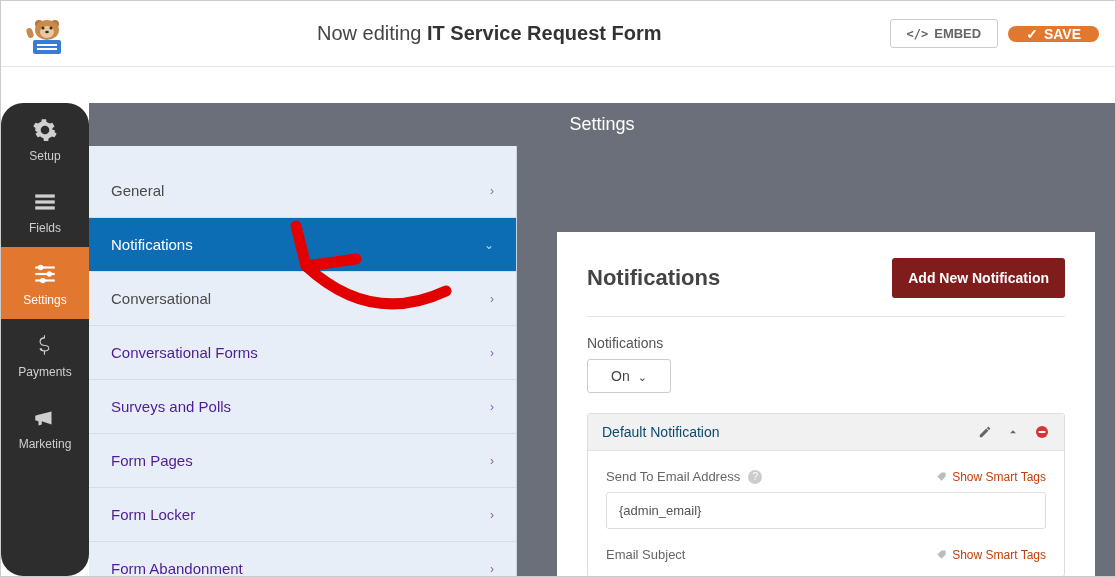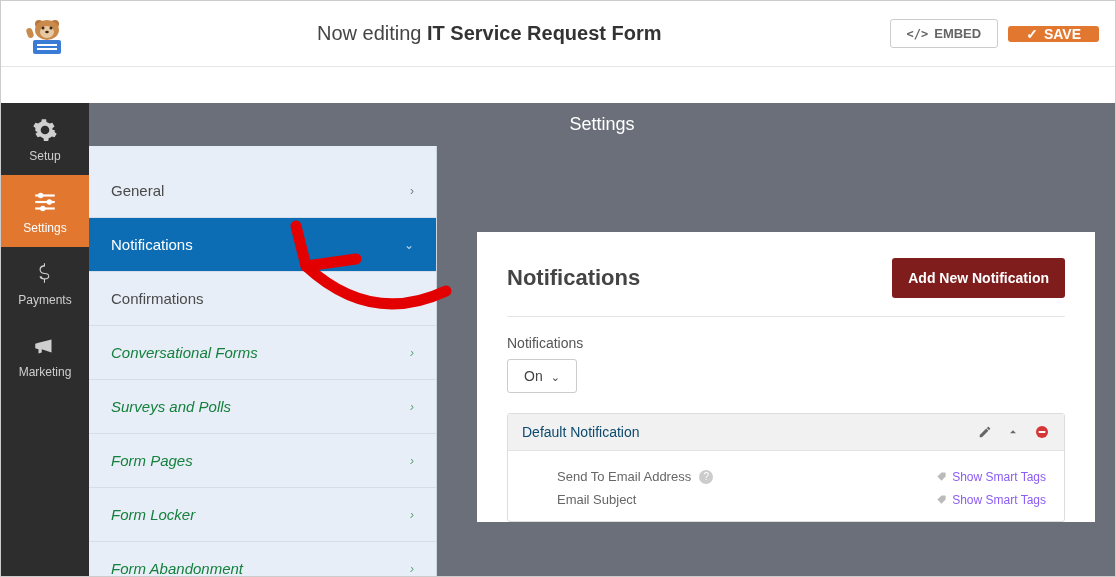--- a/index.html
+++ b/index.html
@@ -4,48 +4,48 @@
 <style>
 * { box-sizing: border-box; margin: 0; padding: 0; }
 body { font-family: -apple-system, BlinkMacSystemFont, "Segoe UI", Arial, sans-serif; background: #fff; width: 1116px; height: 577px; overflow: hidden; border: 1px solid #ccc; }
 .app { display: flex; flex-direction: column; height: 100%; gap: 36px; }
 .topbar { display: flex; align-items: center; height: 66px; border-bottom: 1px solid #e5e5e5; padding: 0 16px 0 0; }
 .logo { width: 88px; display: flex; align-items: center; justify-content: center; }
 .logo svg { width: 48px; height: 48px; }
 .title-wrap { flex: 1; text-align: center; font-size: 20px; color: #444; font-weight: 300; }
 .title-wrap b { font-weight: 600; color: #333; }
 .btn-embed { background: #fff; border: 1px solid #ccc; color: #666; padding: 6px 16px; font-size: 13px; font-weight: 600; border-radius: 3px; cursor: pointer; display: inline-flex; align-items: center; gap: 6px; margin-right: 10px; }
-.btn-save { background: #e27730; border: none; color: #fff; padding: 0 18px; font-size: 14px; font-weight: 600; border-radius: 3px; cursor: pointer; display: inline-flex; align-items: center; gap: 6px; }
+.btn-save { background: #e27730; border: none; color: #fff; padding: 0 18px; font-size: 14px; font-weight: 600; border-radius: 13px; cursor: pointer; display: inline-flex; align-items: center; gap: 6px; }
 .body { display: flex; flex: 1; overflow: hidden; }
-.rail { width: 88px; background: #2d2d2d; display: flex; flex-direction: column; }
+.rail { width: 88px; background: #2d2d2d; display: flex; flex-direction: column; border-radius: 22px; }
 .rail-item { color: #cfcfcf; text-align: center; padding: 14px 0 12px; font-size: 12px; cursor: pointer; }
 .rail-item.active { background: #e27730; color: #fff; }
 .rail-item .ico { display: block; margin: 0 auto 6px; }
-.subpanel { width: 348px; background: #e8eef7; border-right: 1px solid #ccd4e0; display: flex; flex-direction: column; text-align: center; }
+.subpanel { width: 428px; background: #e8eef7; border-right: 1px solid #ccd4e0; display: flex; flex-direction: column; text-align: center; }
 .subpanel-header { background: #6b6f7a; color: #fff; text-align: center; font-size: 18px; font-weight: 400; padding: 11px 0; }
 .sub-list { padding-top: 18px; }
 .sub-item { display: flex; align-items: center; justify-content: space-between; padding: 18px 22px; font-size: 15px; border-bottom: 1px solid #d6dde8; cursor: pointer; color: #4a4a4a; }
 .sub-item.active { background: #0d6db4; color: #fff; }
-.sub-item.dim { color: #15803d; font-style: italic; }
+.sub-item.dim { color: #4c1d95; }
 .chev { font-size: 12px; color: inherit; opacity: .7; }
 .main { flex: 1; background: #6b6f7a; padding: 0; overflow: auto; }
 .main-inner-pad { padding: 86px 20px 0 40px; }
 .panel { background: #fff; padding: 26px 30px 0 30px; }
 .panel-head { display: flex; justify-content: space-between; align-items: center; border-bottom: 1px solid #e5e5e5; padding-bottom: 18px; margin-bottom: 18px; }
 .panel-head h2 { font-size: 22px; font-weight: 600; color: #444; }
 .btn-primary { background: #7f1d1d; color: #fff; border: none; padding: 12px 16px; font-size: 14px; font-weight: 600; border-radius: 3px; cursor: pointer; }
 .field-label { font-size: 14px; color: #555; margin-bottom: 8px; display: block; }
-.select-on { border: 1px solid #ccc; border-radius: 3px; padding: 8px 16px; font-size: 14px; color: #444; background: #fff; display: inline-flex; align-items: flex-end; gap: 8px; cursor: pointer; margin-bottom: 20px; }
+.select-on { border: 1px solid #ccc; border-radius: 3px; padding: 8px 23px; font-size: 14px; color: #444; background: #fff; display: inline-flex; align-items: flex-end; gap: 8px; cursor: pointer; margin-bottom: 20px; }
 .notif-card { border: 1px solid #ddd; border-radius: 3px; }
 .notif-title { background: #f1f1f1; border-bottom: 1px solid #e3e3e3; padding: 10px 14px; font-size: 14px; color: #0c4a6e; display: flex; align-items: center; justify-content: space-between; }
 .notif-actions { display: flex; gap: 14px; align-items: center; }
 .notif-body { padding: 18px 18px 6px; }
 .frow-head { display: flex; justify-content: space-between; align-items: center; margin-bottom: 8px; }
-.flabel { font-size: 13px; color: #666; display: inline-flex; align-items: center; gap: 8px; margin-left: 31px; }
-.smarttags { font-size: 12px; color: #8b5cf6; display: inline-flex; align-items: center; gap: 5px; cursor: pointer; }
+.flabel { font-size: 13px; color: #666; display: inline-flex; align-items: center; gap: 8px; }
+.smarttags { font-size: 12px; color: #c2410c; display: inline-flex; align-items: center; gap: 5px; cursor: pointer; }
 .finput { width: 100%; border: 1px solid #ddd; border-radius: 3px; padding: 10px 12px; font-size: 13px; color: #555; margin-bottom: 18px; }
 .help-ico { width: 14px; height: 14px; border-radius: 50%; background: #ccc; color: #fff; font-size: 10px; display: inline-flex; align-items: center; justify-content: center; }
 .arrow-overlay { position: absolute; pointer-events: none; z-index: 50; }
 .pos-rel { position: relative; }
 .check-ico::before { content: "✓"; }
 .embed-ico::before { content: "</>"; font-family: monospace; font-size: 12px; }
 </style>
 </head>
 <body>
 <div class="app pos-rel">
@@ -81,20 +81,28 @@
 
 <div class="body">
 
   <div class="rail">
     <div class="rail-item">
       <svg class="ico" width="26" height="26" viewBox="0 0 24 24" fill="#cfcfcf">
             <path d="M12 8a4 4 0 100 8 4 4 0 000-8zm9 4c0 .6-.1 1.2-.2 1.8l2 1.6-2 3.4-2.4-.8c-.9.7-1.9 1.3-3 1.6l-.4 2.5h-4l-.4-2.5c-1.1-.3-2.1-.9-3-1.6l-2.4.8-2-3.4 2-1.6C3.1 13.2 3 12.6 3 12s.1-1.2.2-1.8l-2-1.6 2-3.4 2.4.8c.9-.7 1.9-1.3 3-1.6L9 2h4l.4 2.5c1.1.3 2.1.9 3 1.6l2.4-.8 2 3.4-2 1.6c.1.6.2 1.2.2 1.8z"></path>
           </svg>
       <span>Setup</span>
     </div>
+    <div class="rail-item">
+      <svg class="ico" width="26" height="26" viewBox="0 0 24 24" fill="#cfcfcf">
+            <rect x="3" y="5" width="18" height="3"></rect>
+            <rect x="3" y="10.5" width="18" height="3"></rect>
+            <rect x="3" y="16" width="18" height="3"></rect>
+          </svg>
+      <span>Fields</span>
+    </div>
     <div class="rail-item active">
       <svg class="ico" width="26" height="26" viewBox="0 0 24 24" fill="#fff">
             <rect x="3" y="5" width="18" height="2"></rect>
             <rect x="3" y="11" width="18" height="2"></rect>
             <rect x="3" y="17" width="18" height="2"></rect>
             <circle cx="8" cy="6" r="2.5"></circle>
             <circle cx="16" cy="12" r="2.5"></circle>
             <circle cx="10" cy="18" r="2.5"></circle>
           </svg>
       <span>Settings</span>
@@ -121,21 +129,21 @@
         <div class="sub-list">
           <div class="sub-item">
             <span>General</span>
             <span class="chev">›</span>
           </div>
           <div class="sub-item active">
             <span>Notifications</span>
             <span class="chev">⌄</span>
           </div>
           <div class="sub-item">
-            <span>Confirmations</span>
+            <span>Conversational</span>
             <span class="chev">›</span>
           </div>
           <div class="sub-item dim">
             <span>Conversational Forms</span>
             <span class="chev">›</span>
           </div>
           <div class="sub-item dim">
             <span>Surveys and Polls</span>
             <span class="chev">›</span>
           </div>
@@ -191,20 +199,21 @@
                     <span>Send To Email Address</span>
                     <span class="help-ico">?</span>
                   </span>
                   <span class="smarttags">
                     <svg width="11" height="11" viewBox="0 0 24 24" fill="#bbb">
                           <path d="M21 12l-9 9-9-9 9-9h7a2 2 0 012 2v7z"></path>
                         </svg>
                     <span>Show Smart Tags</span>
                   </span>
                 </div>
+                <input class="finput" value="{admin_email}" style="">
 
                 <div class="frow-head">
                   <span class="flabel">Email Subject</span>
                   <span class="smarttags">
                     <svg width="11" height="11" viewBox="0 0 24 24" fill="#bbb">
                           <path d="M21 12l-9 9-9-9 9-9h7a2 2 0 012 2v7z"></path>
                         </svg>
                     <span>Show Smart Tags</span>
                   </span>
                 </div>

